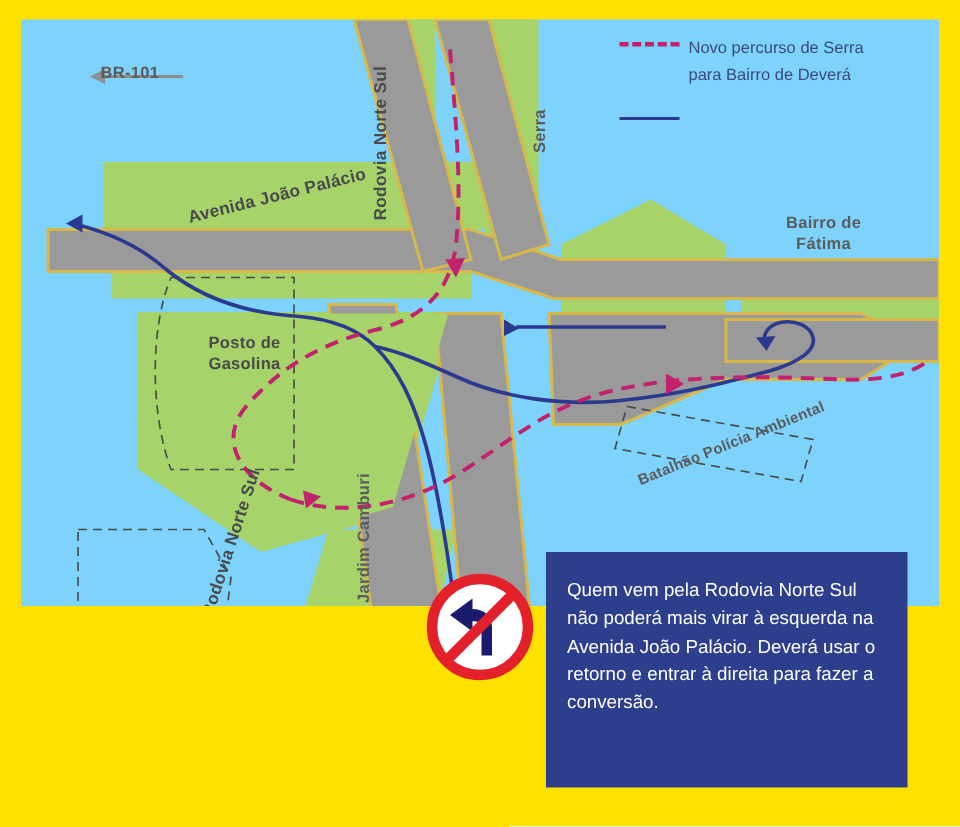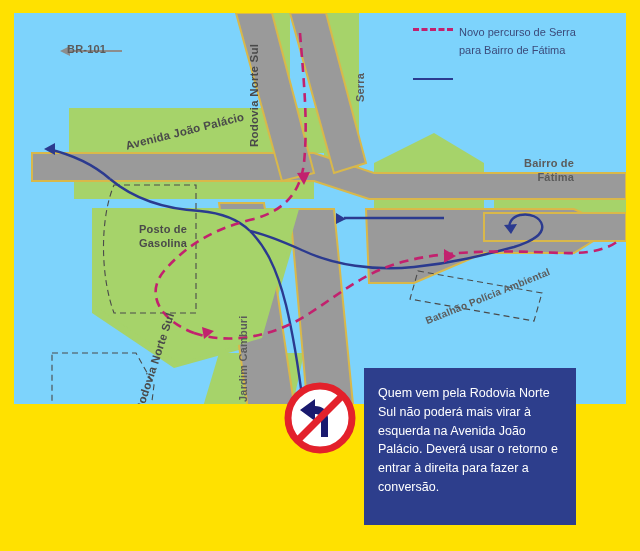--- a/index.html
+++ b/index.html
@@ -68,21 +68,21 @@
   .sw-dashed {
     border-top: 3px dashed #c2216e;
   }
   .sw-solid {
     border-top: 2px solid #2b3a8f;
   }
   .callout {
     position: absolute;
     left: 364px;
     top: 368px;
-    width: 212px;
+    width: 241px;
     height: 157px;
     background: #2d3e8c;
     color: #ffffff;
     box-sizing: border-box;
     padding: 16px 14px 10px 14px;
     font-size: 12.5px;
     line-height: 1.5;
     white-space: pre-line;
   }
   .noleft {
@@ -216,21 +216,21 @@
     </div>
 
     <div class="label dark" style="left:233px; top:120px; font-size:11.5px;">
       <span class="rot-rns-top" style="display:inline-block;">Rodovia Norte Sul</span>
     </div>
 
     <div class="label dark" style="left:110px; top:112px; font-size:11.5px;">
       <span class="rot-ajp" style="display:inline-block;">Avenida João Palácio</span>
     </div>
 
-    <div class="label" style="left:510px; top:144px; text-align:right;">Bairro de
+    <div class="label" style="left:510px; top:130px; text-align:center;">Bairro de
 Fátima</div>
 
     <div class="label dark" style="left:125px; top:210px;">Posto de
 Gasolina</div>
 
     <div class="label" style="left:410px; top:290px; font-size:10px;">
       <span class="rot-batalhao" style="display:inline-block;">Batalhão Polícia Ambiental</span>
     </div>
 
 
@@ -241,21 +241,21 @@
     <div class="label" style="left:223px; top:375px;">
       <span class="rot-jc" style="display:inline-block;">Jardim Camburi</span>
     </div>
 
   </div>
 
   <div class="legend">
     <div class="legend-row">
       <span class="legend-swatch sw-dashed"></span>
       <span class="legend-text">Novo percurso de Serra
-para Bairro de Fátima</span>
+para Bairro de Deverá</span>
     </div>
     <div class="legend-row">
       <span class="legend-swatch sw-solid"></span>
     </div>
   </div>
 
   <div class="noleft">
     <svg width="72" height="72" viewBox="0 0 72 72">
       <circle cx="36" cy="36" r="32" fill="#ffffff" stroke="#e3212b" stroke-width="7"></circle>
       <g fill="#1a1a6e">

